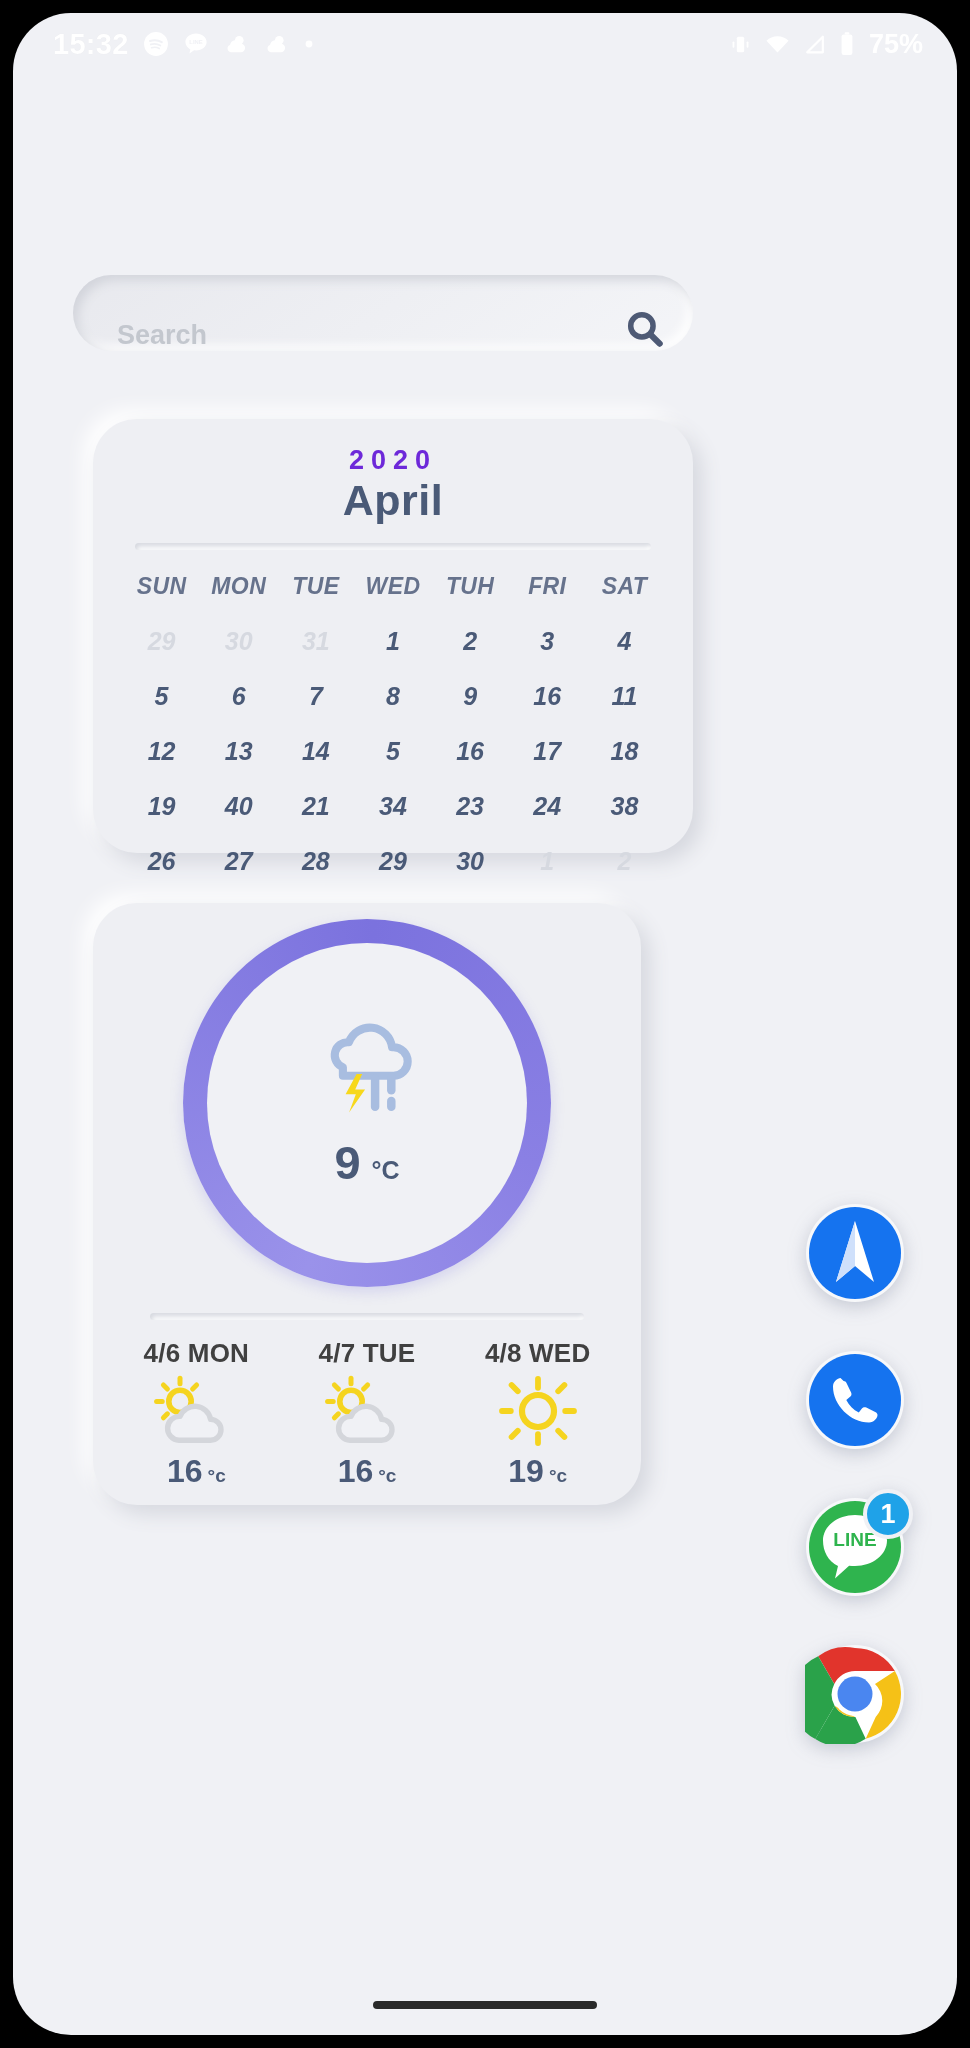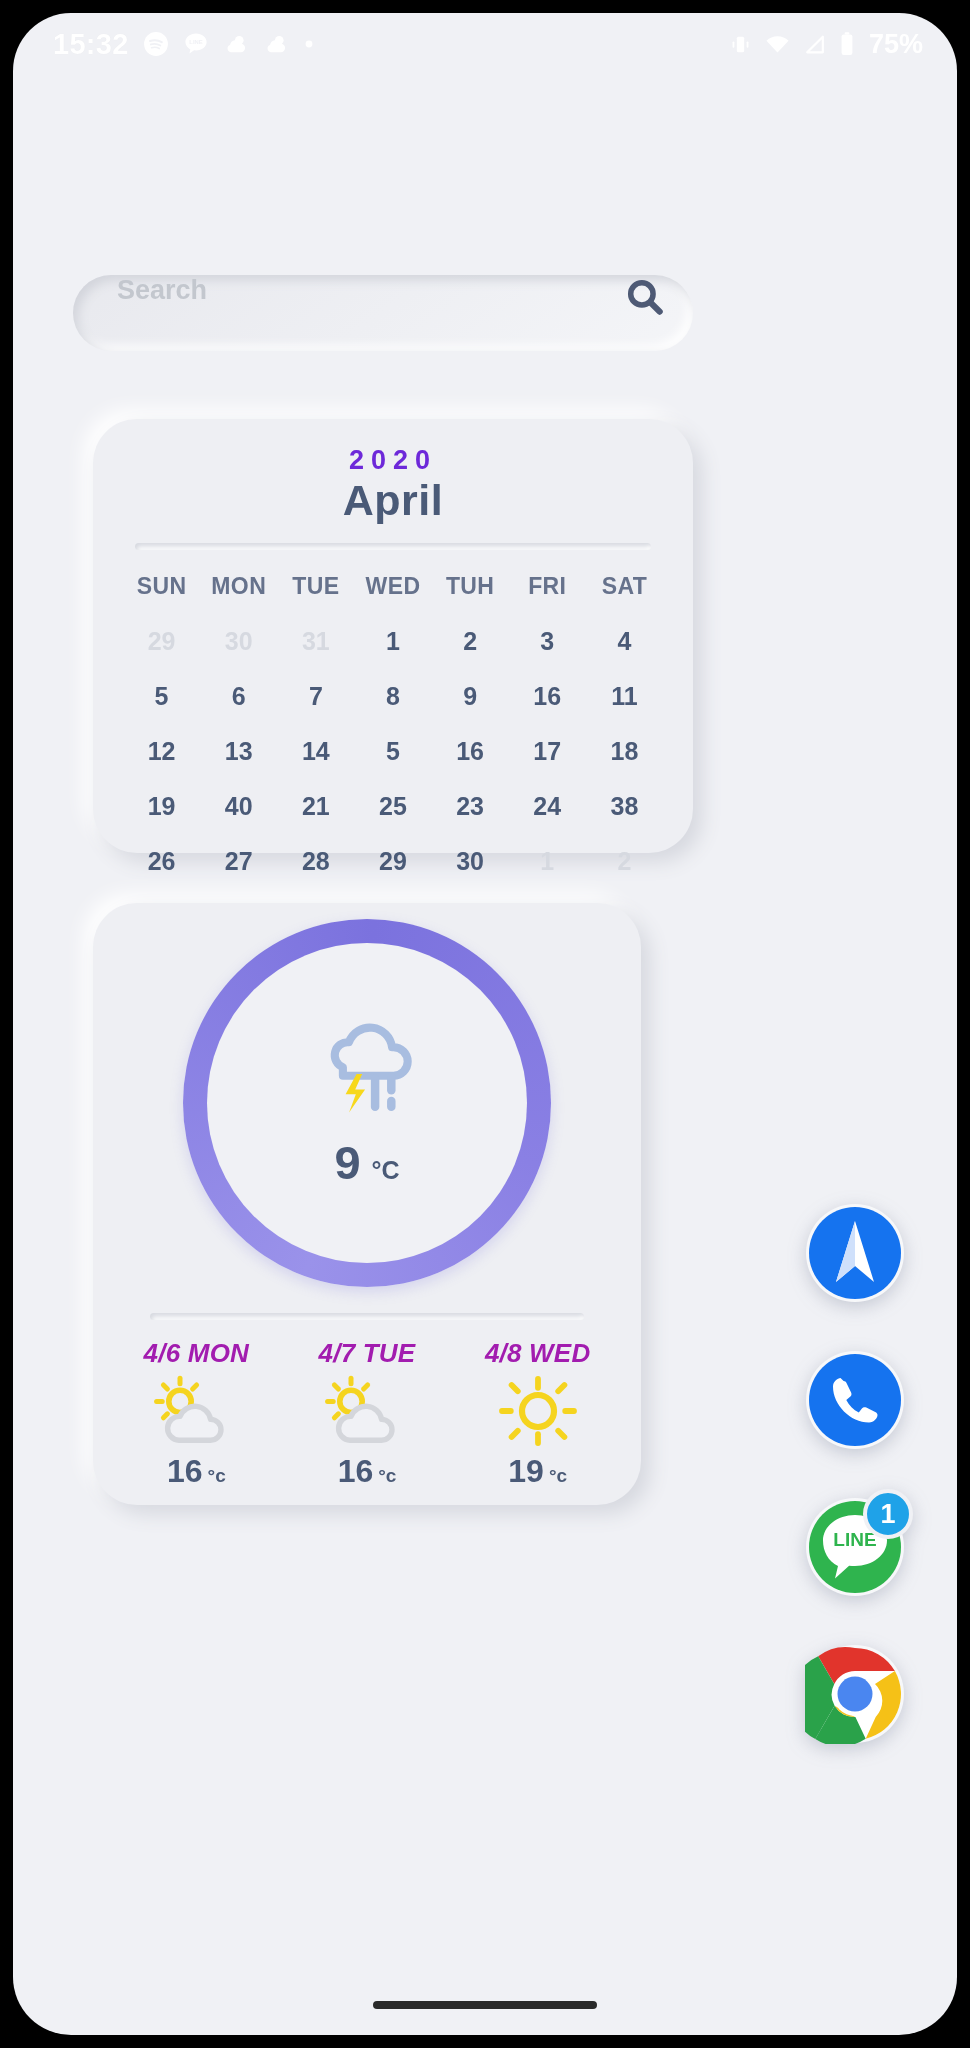--- a/index.html
+++ b/index.html
@@ -43,21 +43,21 @@
 
   
   #search-bar {
     position:absolute;
     left:60px; top:262px;
     width:620px; height:76px;
     border-radius:38px;
     background:linear-gradient(145deg,#e8e9ee,#f4f5f8);
     box-shadow: inset 5px 5px 11px #d2d4db,
                 inset -5px -5px 11px #ffffff;
-    display:flex; align-items:flex-start;
+    display:flex; align-items:flex-end;
     padding:0 26px 0 44px;
   }
   #search-input {
     flex:1; border:none; outline:none; background:transparent;
     font-family:"Liberation Sans", sans-serif;
     font-size:27px; font-weight:700; color:#9aa0ab;
   }
   #search-input::placeholder { color:#c3c7ce; font-weight:700; }
   #search-icon { flex:0 0 auto; display:block; }
 
@@ -82,21 +82,21 @@
   }
   #cal-divider {
     margin:18px auto 0; width:516px; height:7px; border-radius:4px;
     background:#eceef2;
     box-shadow: inset 2px 2px 4px #d6d8df, inset -2px -2px 4px #ffffff;
   }
   #cal-grid { margin:20px 30px 0; }
   .cal-row { display:flex; }
   .cal-cell {
     flex:1 1 0; text-align:center;
-    font-size:25px; font-weight:700;
+    font-size:25px; font-weight:700;font-style:italic;
   }
   .cal-head .cal-cell { color:#66728c; font-size:23px; padding:3px 0 14px; letter-spacing:.4px; }
   .cal-week .cal-cell { color:#4a5a77; padding:13px 0; }
   .cal-cell.muted { color:#d6d9e0; }
 
   
   #weather-card { left:80px; top:890px; width:548px; height:602px; }
   #weather-title {
     text-align:center; margin-top:26px;
     font-size:33px; font-weight:700; color:#4a5a77; letter-spacing:.5px;
@@ -124,21 +124,21 @@
   #forecast-divider {
     margin:26px auto 0; width:434px; height:7px; border-radius:4px;
     background:#eceef2;
     box-shadow: inset 2px 2px 4px #d6d8df, inset -2px -2px 4px #ffffff;
   }
   #forecast-row { display:flex; margin:18px 18px 0; }
   .forecast-item {
     flex:1 1 0; display:flex; flex-direction:column; align-items:center;
   }
   .forecast-day {
-    font-size:26px; font-weight:700; color:#a21caf; letter-spacing:.2px;font-style:italic;
+    font-size:26px; font-weight:700; color:#404040; letter-spacing:.2px;
   }
   .forecast-icon { margin:6px 0 2px; }
   .forecast-temp { display:flex; align-items:baseline; gap:5px; }
   .forecast-temp-val { font-size:32px; font-weight:700; color:#4a5a77; }
   .forecast-temp-unit { font-size:19px; font-weight:700; color:#4a5a77; }
 
   
   #app-dock {
     position:absolute; right:52px; top:1190px;
     display:flex; flex-direction:column; gap:47px;
@@ -270,21 +270,21 @@
               <div class="cal-cell">14</div>
               <div class="cal-cell">5</div>
               <div class="cal-cell">16</div>
               <div class="cal-cell">17</div>
               <div class="cal-cell">18</div>
             </div>
             <div class="cal-row cal-week">
               <div class="cal-cell">19</div>
               <div class="cal-cell">40</div>
               <div class="cal-cell">21</div>
-              <div class="cal-cell">25</div>
+              <div class="cal-cell">34</div>
               <div class="cal-cell">23</div>
               <div class="cal-cell">24</div>
               <div class="cal-cell">38</div>
             </div>
             <div class="cal-row cal-week">
               <div class="cal-cell">26</div>
               <div class="cal-cell">27</div>
               <div class="cal-cell">28</div>
               <div class="cal-cell">29</div>
               <div class="cal-cell">30</div>

